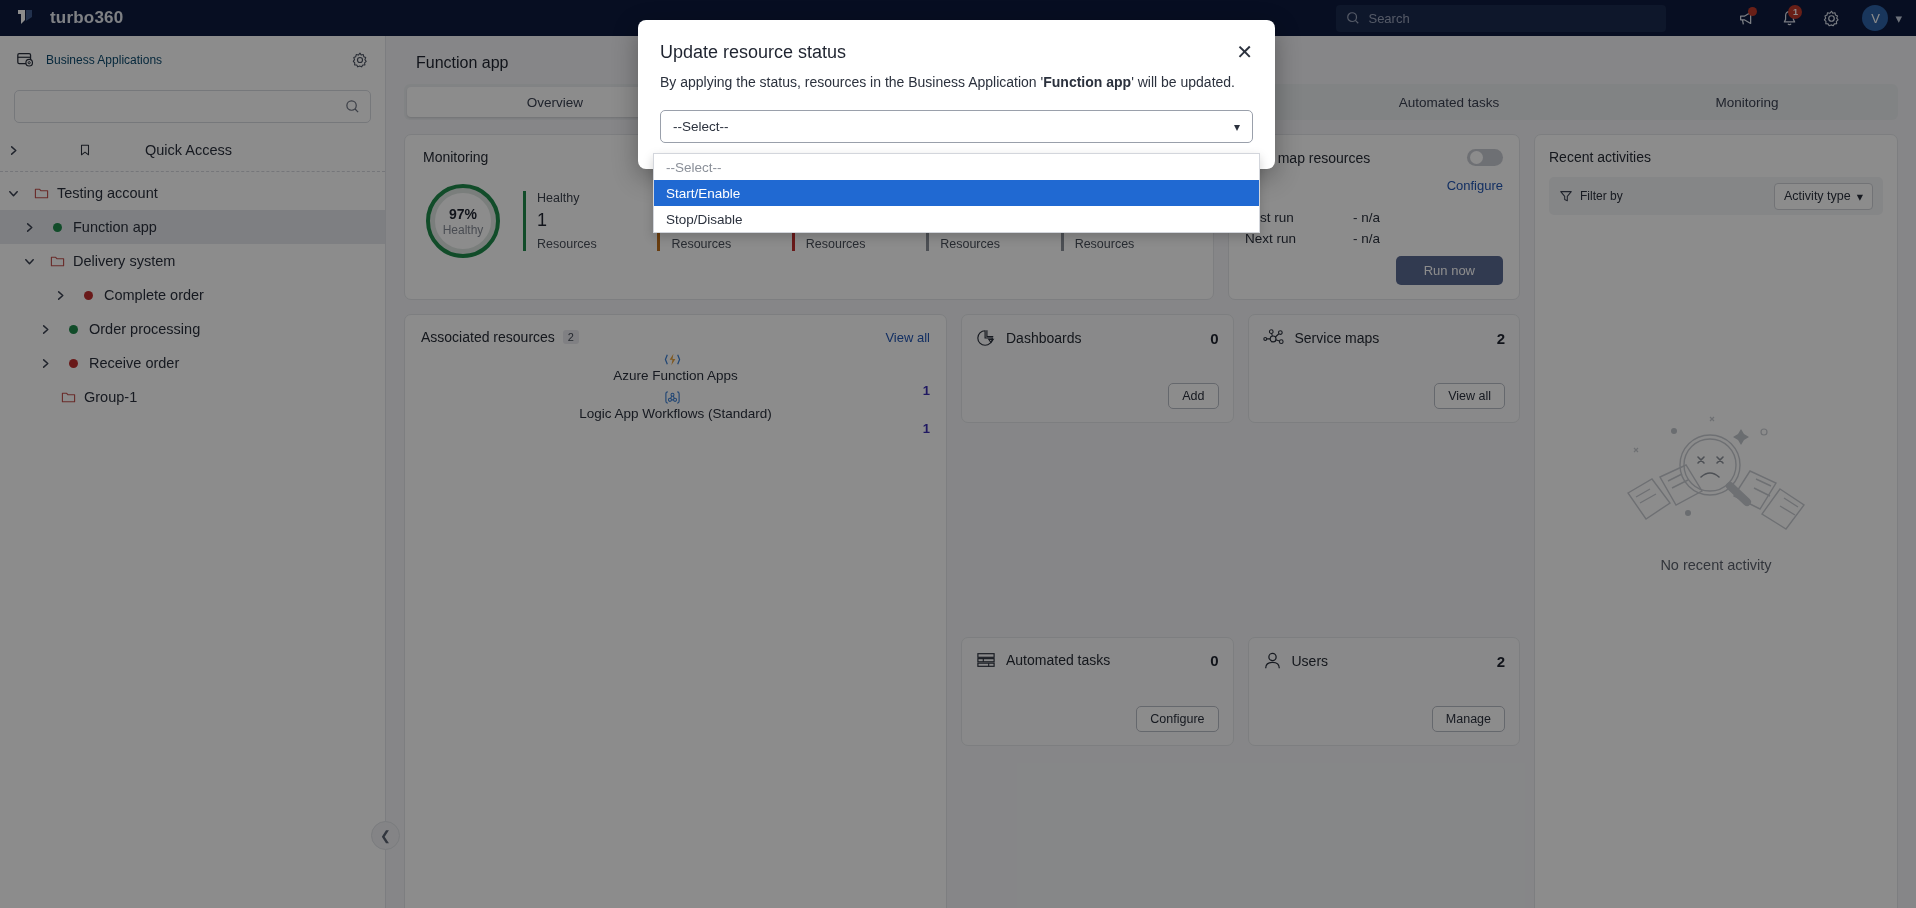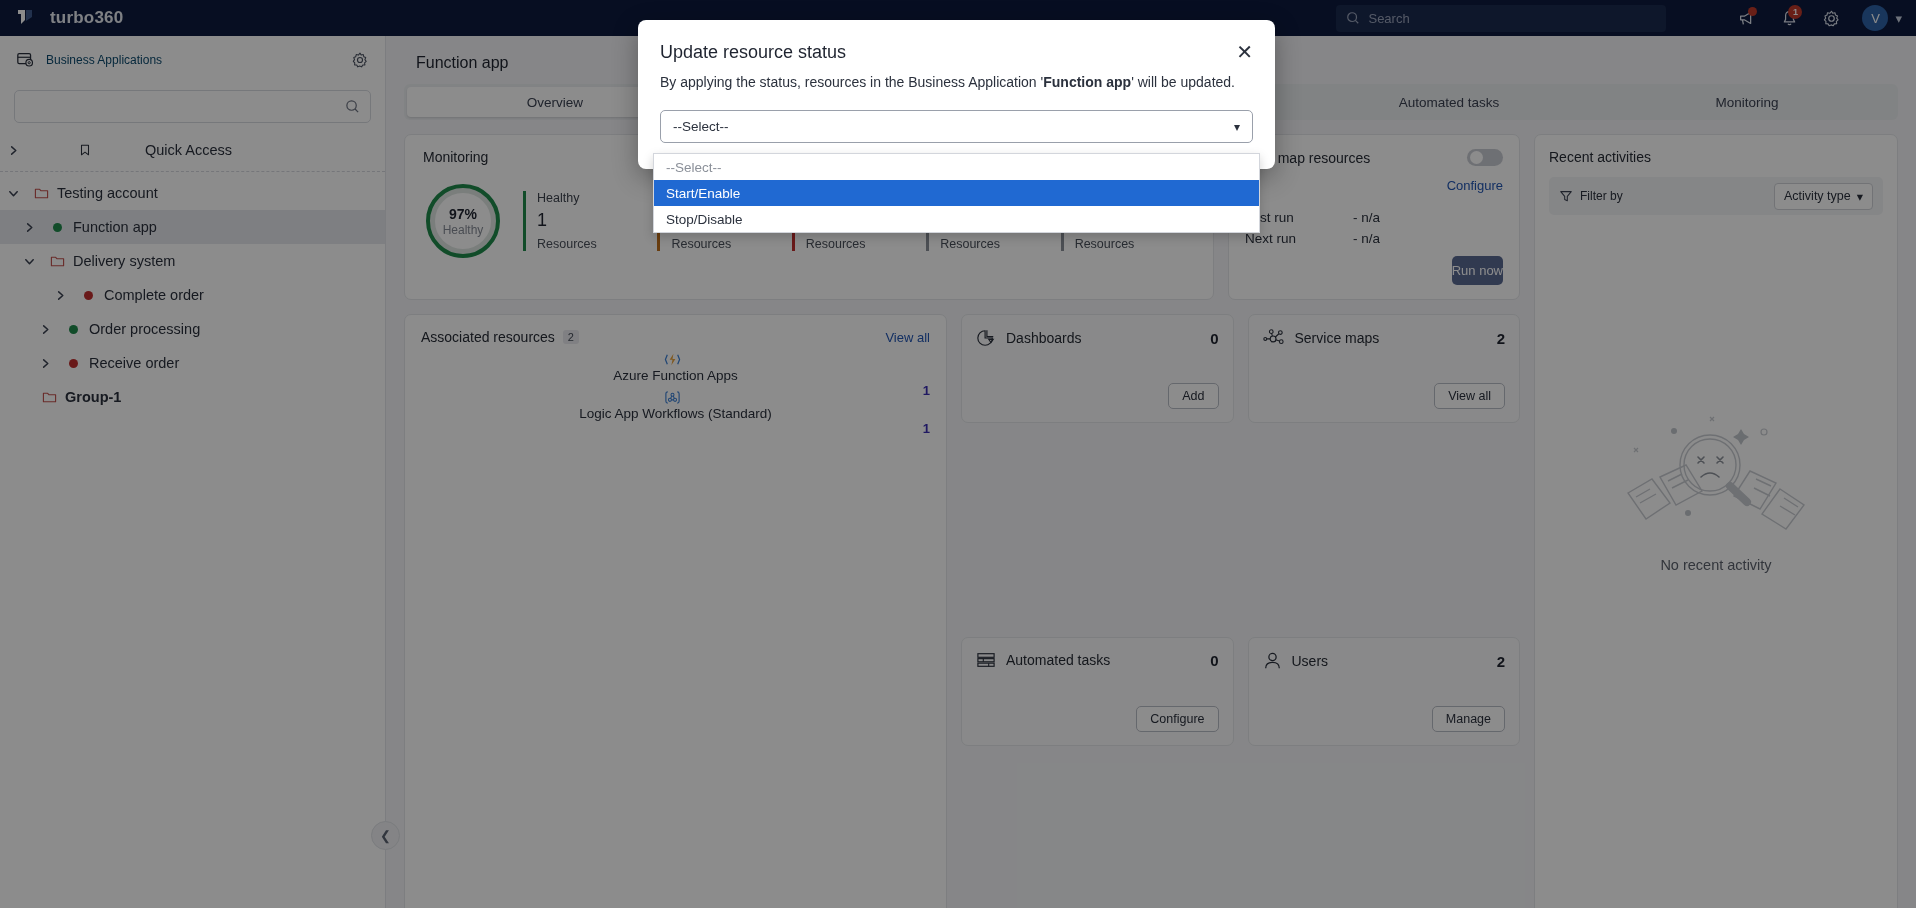--- a/index.html
+++ b/index.html
@@ -149,21 +149,21 @@
   .toggle .knob {
     position: absolute; width: 13px; height: 13px; border-radius: 50%;
     background: #fff; top: 2px; left: 3px;
   }
   .link { color: #2256b3; font-size: 13px; }
   .automap-rows { margin-top: 16px; font-size: 13.5px; color: #2b313d; }
   .automap-rows .r { display: flex; margin-bottom: 6px; }
   .automap-rows .r .k { width: 108px; }
   .btn-primary {
     background: #5a6a93; color: #fff; border: none; border-radius: 5px;
-    padding: 7px 0; font-size: 13px; font-family: "Liberation Sans", sans-serif;
+    padding: 7px 28px; font-size: 13px; font-family: "Liberation Sans", sans-serif;
   }
 
   
   .lower { display: flex; gap: 14px; flex: 1; min-height: 0; }
   .assoc { width: 543px; flex: none; padding: 14px 16px; }
   .assoc-head { display: flex; align-items: center; }
   .count-pill {
     background: #e9eaee; border-radius: 3px; font-size: 11px; color: #444b57;
     padding: 1px 5px; margin-left: 8px;
   }
@@ -405,21 +405,21 @@
             <span class="caret">
               <svg width="11" height="11" viewBox="0 0 12 12">
                 <path d="M4 2 L8.5 6 L4 10" fill="none" stroke="#3a4150" stroke-width="1.6" stroke-linecap="round" stroke-linejoin="round"></path>
               </svg>
             </span>
             <span class="t-icon">
               <span class="dot" style="background: rgb(191, 47, 47);"></span>
             </span>
             <span class="tree-label">Receive order</span>
           </div>
-          <div class="tree-row" style="padding-left: 16px; font-weight: bold;">
+          <div class="tree-row" style="padding-left: 35px;">
             <span class="caret placeholder"></span>
             <span class="t-icon">
               <svg width="15" height="15" viewBox="0 0 16 16">
                 <path d="M1.5 3.5 L6 3.5 L7.3 5 L14.5 5 L14.5 12.5 L1.5 12.5 Z" fill="none" stroke="#c0504d" stroke-width="1.2" stroke-linejoin="round"></path>
               </svg>
             </span>
             <span class="tree-label">Group-1</span>
           </div>
         </div>
 

